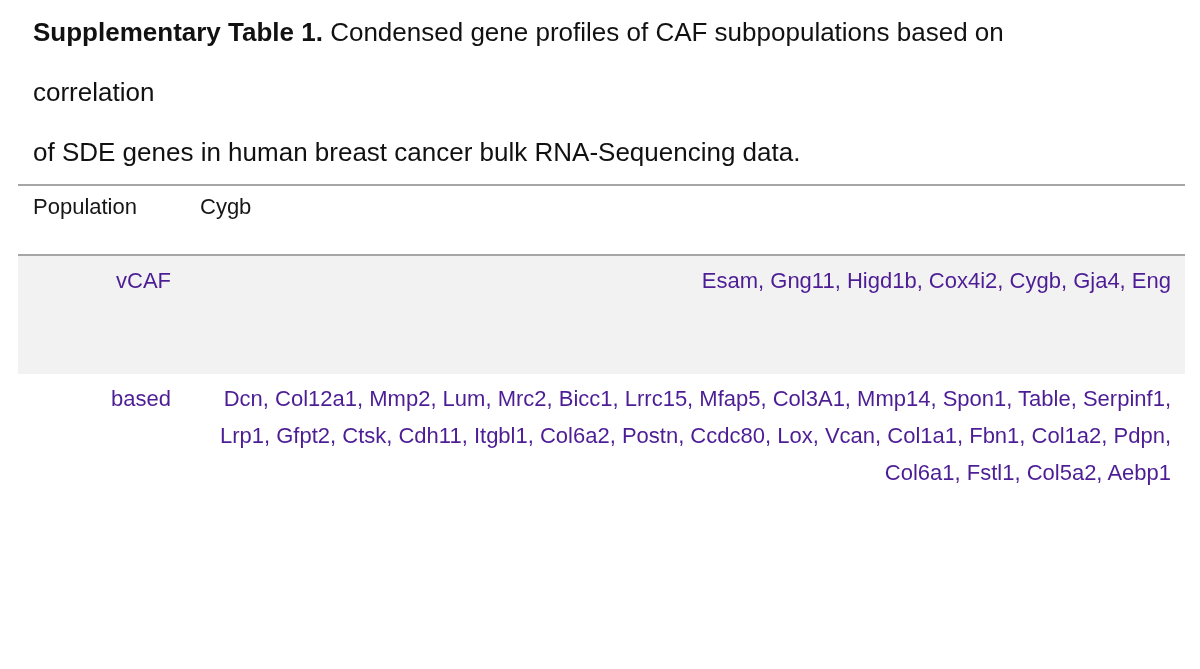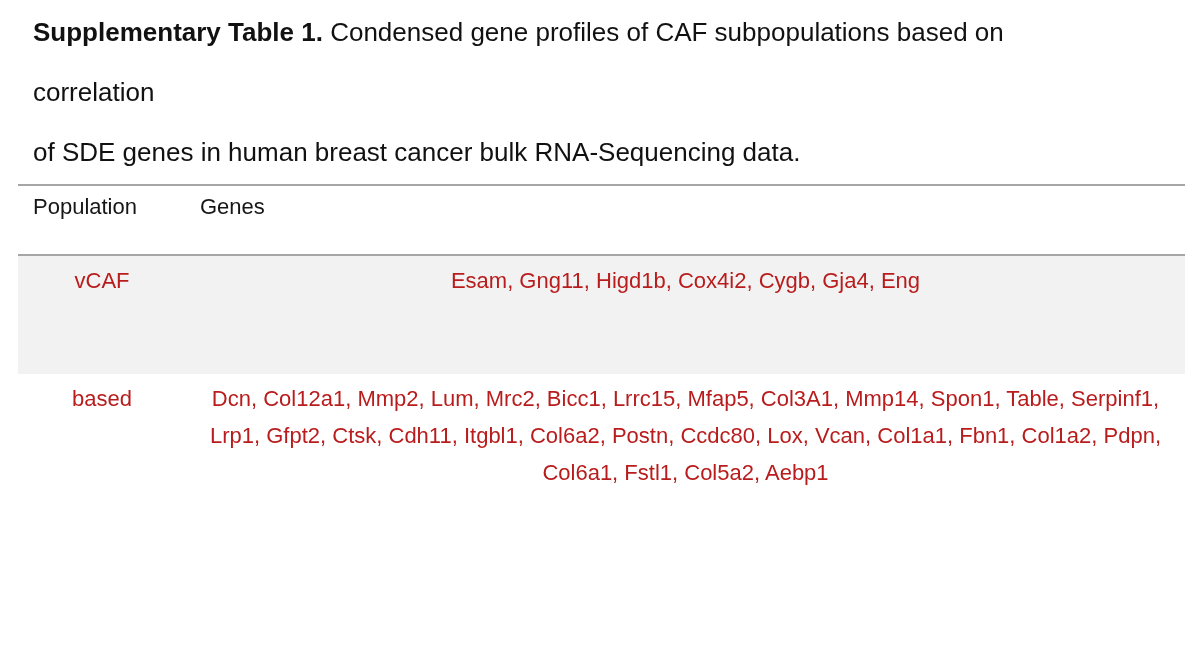--- a/index.html
+++ b/index.html
@@ -47,25 +47,25 @@
     text-align: left;
     vertical-align: top;
     height: 60px;
     padding: 8px 0 0 15px;
     border-top: 2px solid #a6a6a6;
     border-bottom: 2px solid #a6a6a6;
     background: #ffffff;
     color: #161616;
   }
   tbody td {
-    text-align: center;
+    text-align: right;
     vertical-align: top;
     padding: 6px 14px 0 15px;
     line-height: 37px;
-    color: #b91c1c;
+    color: #4c1d95;
   }
   tbody td.genes {
   }
   tr.row-vcaf td { height: 112px; background: #f2f2f2; }
   tr.row-mcaf td { height: 184px; background: #ffffff; }
   tr.row-dcaf td { height: 114px; background: #f2f2f2; border-bottom: 3px solid #4f4f4f; }
 </style>
 </head>
 <body>
 
@@ -78,21 +78,21 @@
   </p>
 
   <table class="gene-table">
     <colgroup>
       <col class="c-pop">
       <col class="c-genes">
     </colgroup>
     <thead>
       <tr>
         <th>Population</th>
-        <th>Genes</th>
+        <th>Cygb</th>
       </tr>
     </thead>
     <tbody>
       <tr class="row-vcaf">
         <td class="pop">vCAF</td>
         <td class="genes">Esam, Gng11, Higd1b, Cox4i2, Cygb, Gja4, Eng</td>
       </tr>
       <tr class="row-mcaf">
         <td class="pop">based</td>
         <td class="genes">Dcn, Col12a1, Mmp2, Lum, Mrc2, Bicc1, Lrrc15, Mfap5, Col3A1, Mmp14, Spon1, Table, Serpinf1, Lrp1, Gfpt2, Ctsk, Cdh11, Itgbl1, Col6a2, Postn, Ccdc80, Lox, Vcan, Col1a1, Fbn1, Col1a2, Pdpn, Col6a1, Fstl1, Col5a2, Aebp1</td>

